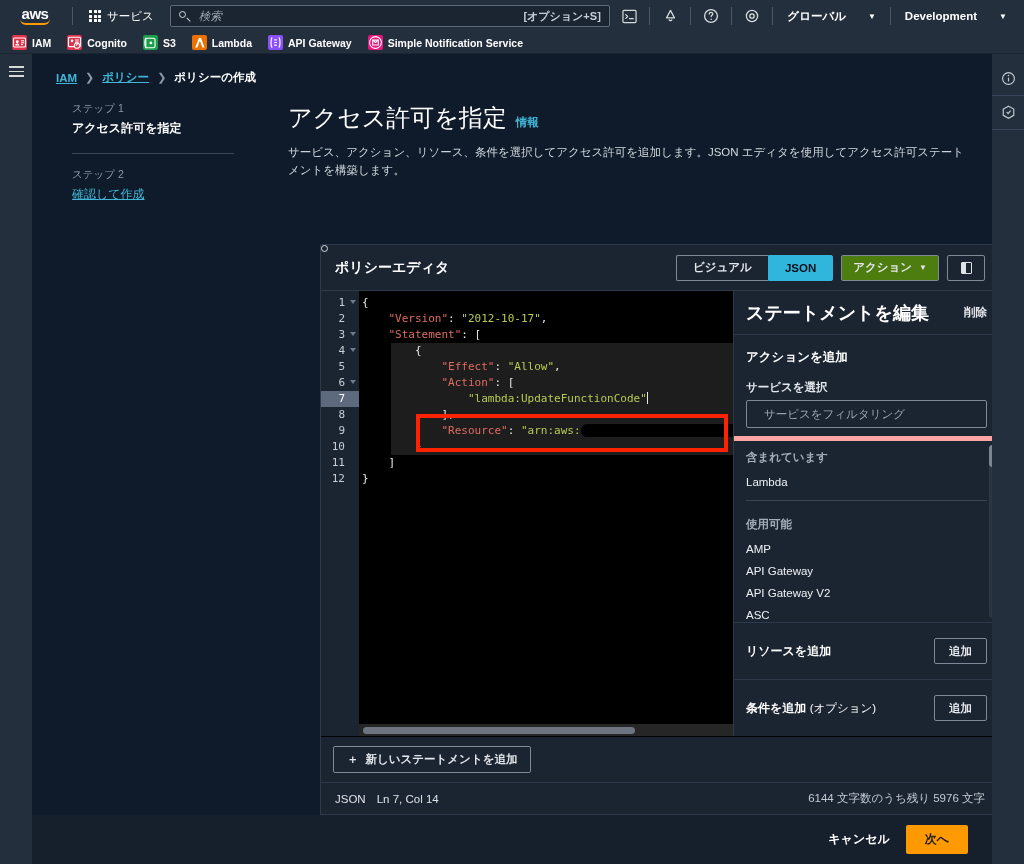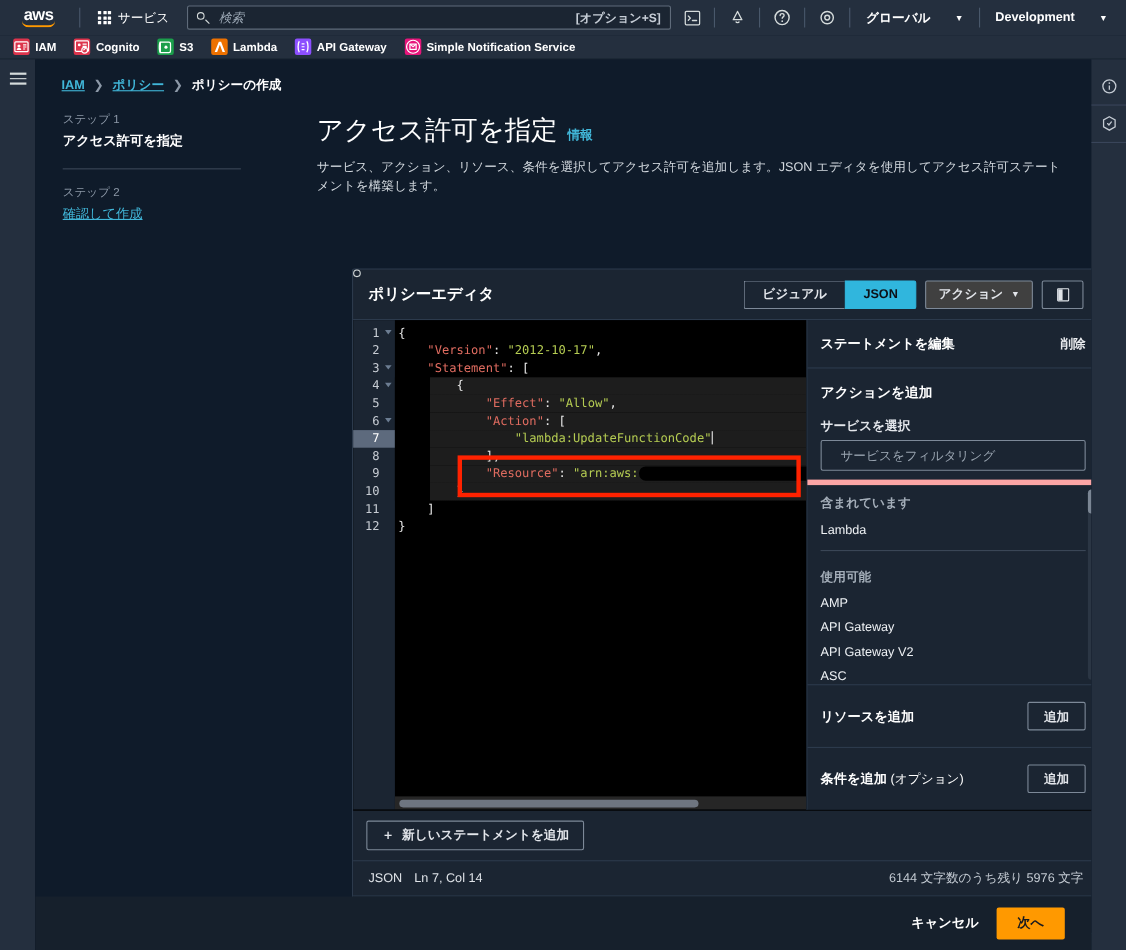--- a/index.html
+++ b/index.html
@@ -124,21 +124,21 @@
   #breadcrumb {
     display: flex; align-items: center; gap: 8px;
     padding: 16px 0 0 24px; font-size: 11.5px;
   }
   .bc-link { color: #41b6d8; text-decoration: underline; cursor: pointer; font-weight: bold;}
   .bc-sep { color: #8d99a8; font-size: 11px; }
   .bc-cur { color: #ffffff; font-weight: bold; }
 
   
   #steps {
-    position: absolute; left: 25px; top: 48px; width: 200px;
+    position: absolute; left: 40px; top: 48px; width: 200px;
   }
   .step-num { font-size: 10.5px; color: #8d99a8; margin-bottom: 4px;}
   .step-title-active { font-size: 12px; color: #ffffff; font-weight: bold; }
   .step-link { font-size: 12px; color: #41b6d8; text-decoration: underline; cursor: pointer;}
   .step-hr { height: 1px; background: #3b4757; margin: 16px 0 14px 0; width: 162px;}
 
   
   #main-col {
     position: absolute; left: 256px; top: 48px; right: 24px;
   }
@@ -167,21 +167,21 @@
   .seg-btn {
     height: 26px; padding: 0 16px; font-size: 11.5px; font-weight: bold;
     background: #1b2532; border: 1px solid #7d8998; color: #e3e6eb;
     display: flex; align-items: center; cursor: pointer; text-align: right;
   }
   .seg-btn:first-child { border-radius: 2px 0 0 2px; border-right: none;}
   .seg-btn:last-child { border-radius: 0 2px 2px 0; }
   .seg-btn.active { background: #30b6dd; color: #0c1016; border-color: #30b6dd; }
   .outline-btn {
     height: 26px; padding: 0 11px; font-size: 11.5px; font-weight: bold;
-    background: #404040; border: 1px solid #7d8998; color: #e3e6eb;
+    background: #4d7c0f; border: 1px solid #7d8998; color: #e3e6eb;
     border-radius: 2px; display: flex; align-items: center; gap: 7px;
     cursor: pointer; margin-right: 8px;
   }
   .icon-only-btn {
     width: 38px; height: 26px; background: #1b2532;
     border: 1px solid #7d8998; border-radius: 2px;
     display: flex; align-items: center; justify-content: center; cursor: pointer;
   }
   .split-glyph {
     width: 11px; height: 12px; border: 1.4px solid #dfe3e8;
@@ -250,21 +250,21 @@
 
   
   #stmt-pane {
     flex: 1; background: #1b2532; border-left: 1px solid #2c3a4c;
     display: flex; flex-direction: column;
   }
   #stmt-head {
     height: 44px; display: flex; align-items: center; padding: 0 12px;
     border-bottom: 1px solid #2c3a4c;
   }
-  #stmt-head-title { font-size: 12px; font-weight: bold; color: #fff; flex: 1;}
+  #stmt-head-title { font-size: 18px; font-weight: bold; color: #fff; flex: 1;}
   #stmt-delete { font-size: 11.5px; color: #e8eaed; cursor: pointer; font-weight: bold;}
   #add-action-sec { padding: 14px 12px 0 12px; }
   .sec-title { font-size: 12.5px; font-weight: bold; color: #fff; }
   .field-label { font-size: 11.5px; color: #e3e6eb; margin-top: 14px; margin-bottom: 5px; font-weight:bold;}
   #svc-filter {
     height: 28px; background: #1b2532; border: 1px solid #7d8998;
     border-radius: 2px; display: flex; align-items: center; padding: 0 9px;
     cursor: text;
   }
   #svc-filter-ph { font-size: 11.5px; color: #9aa5b1; margin-left: 8px; font-style: normal;}

